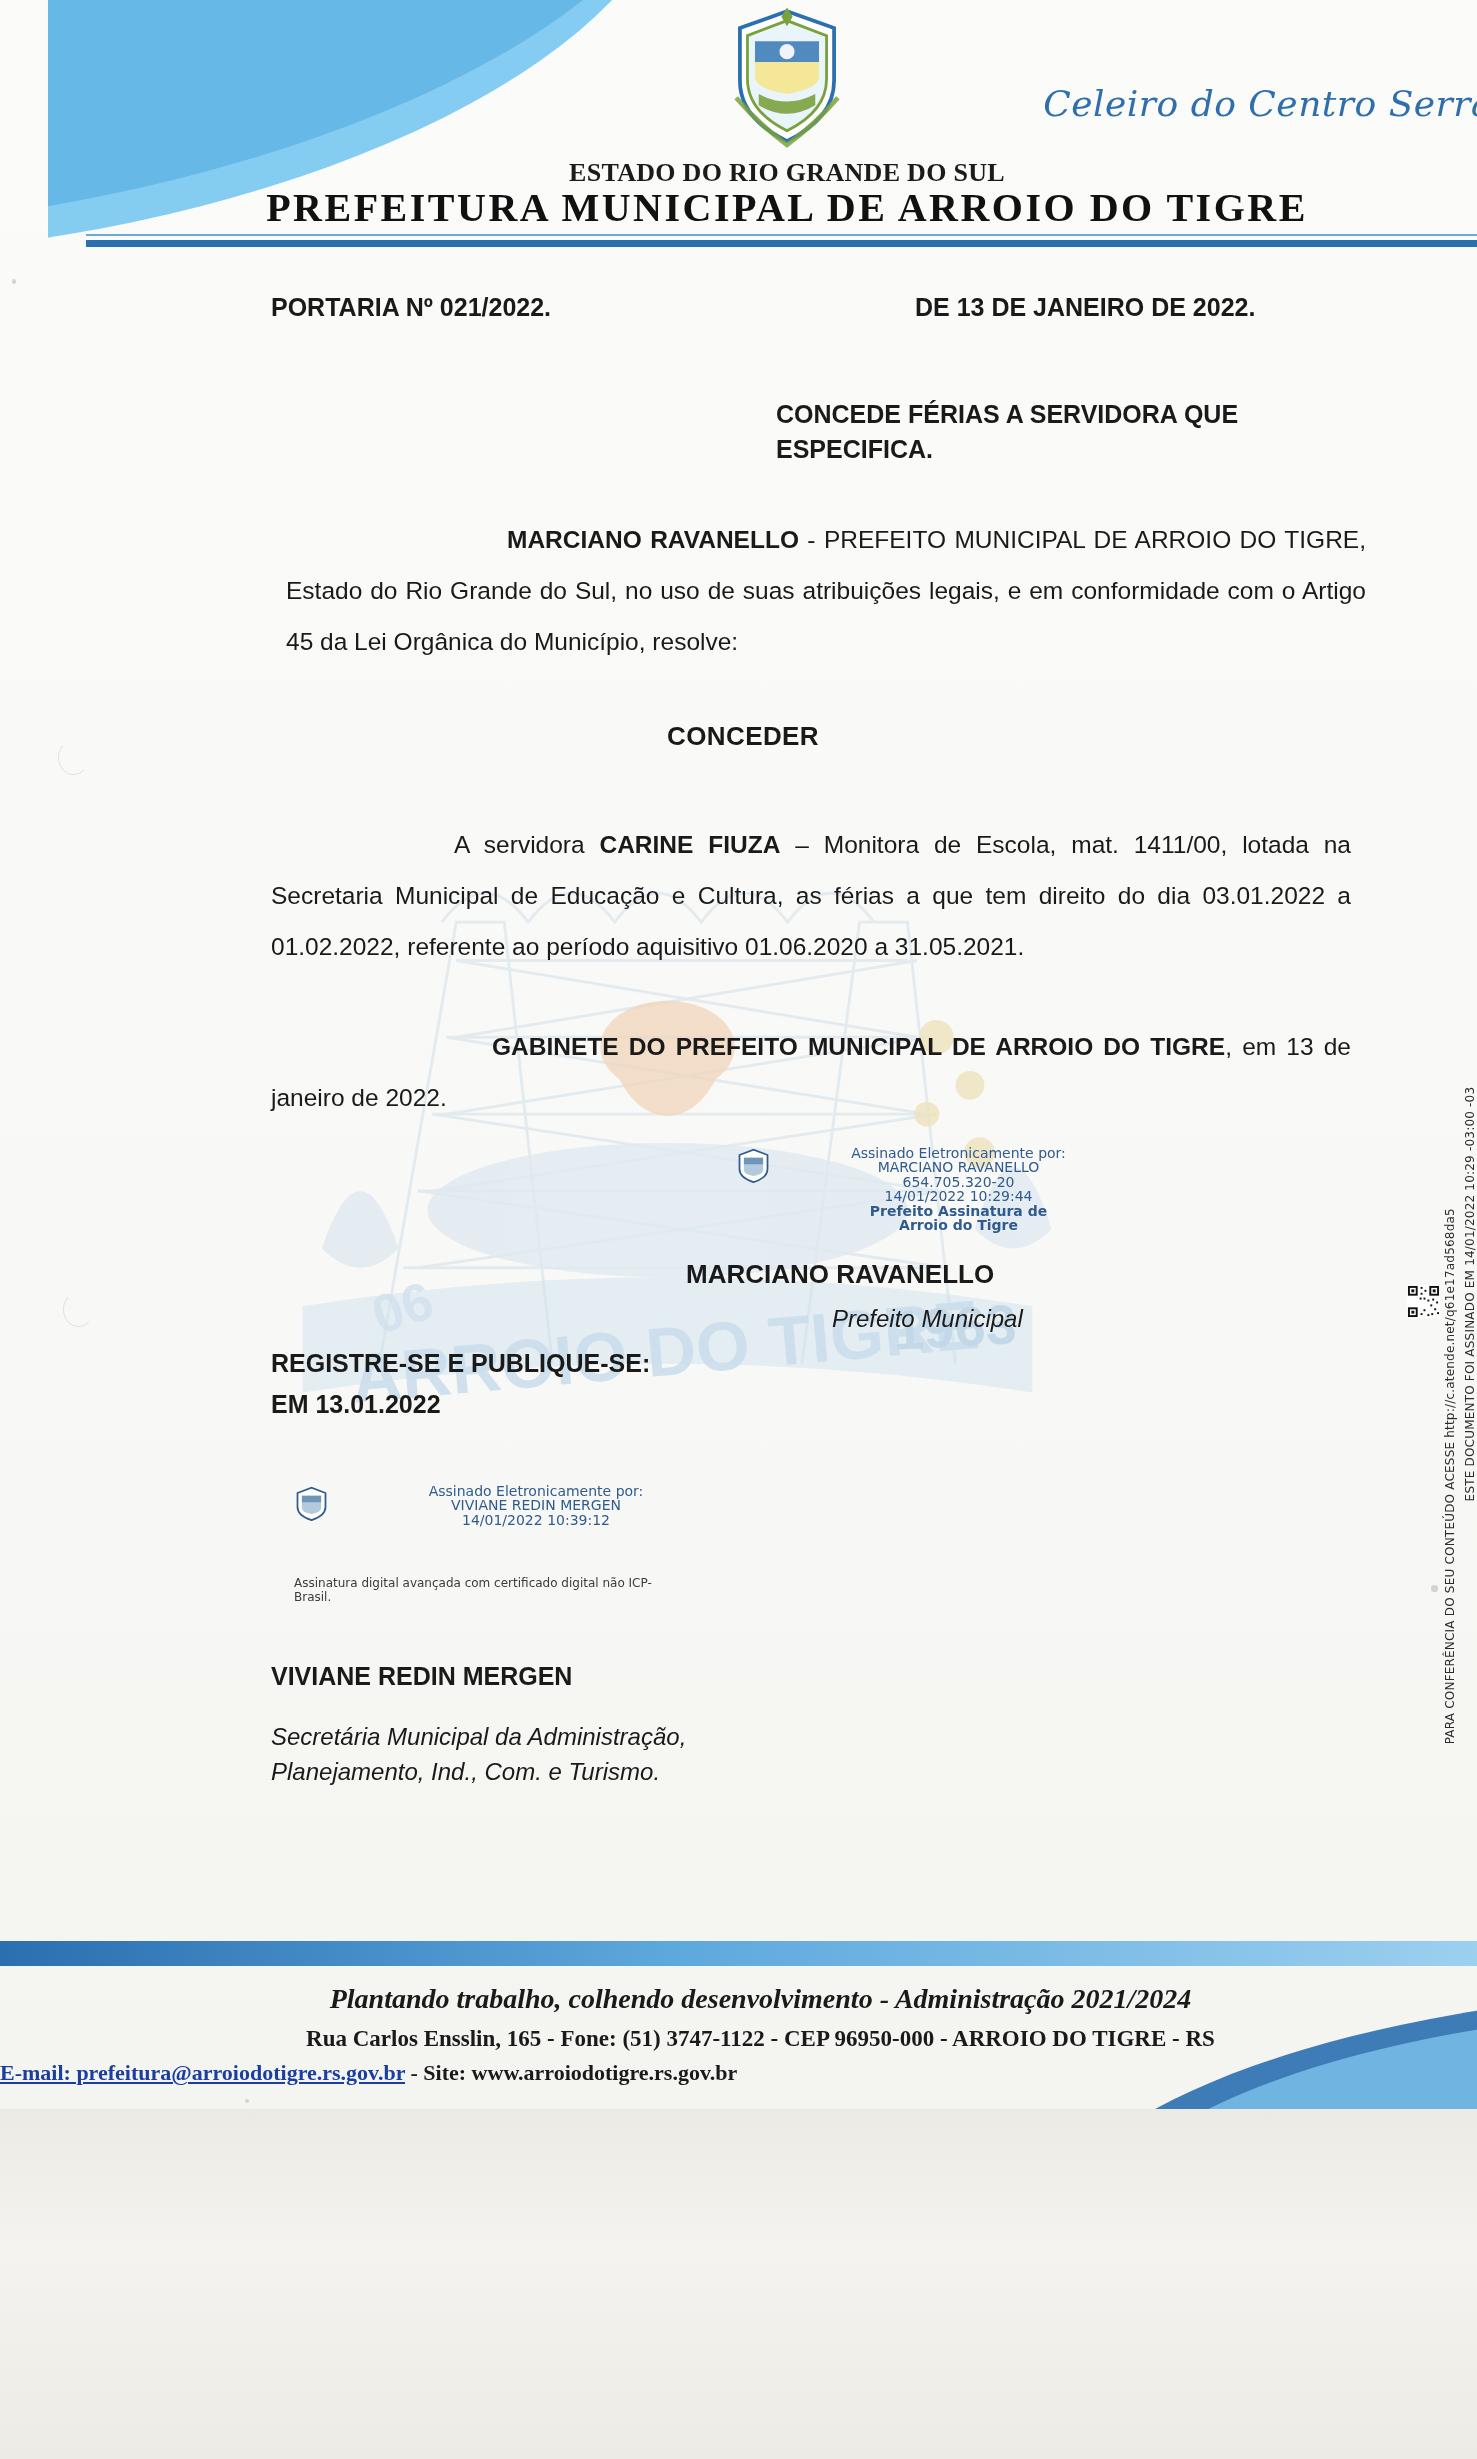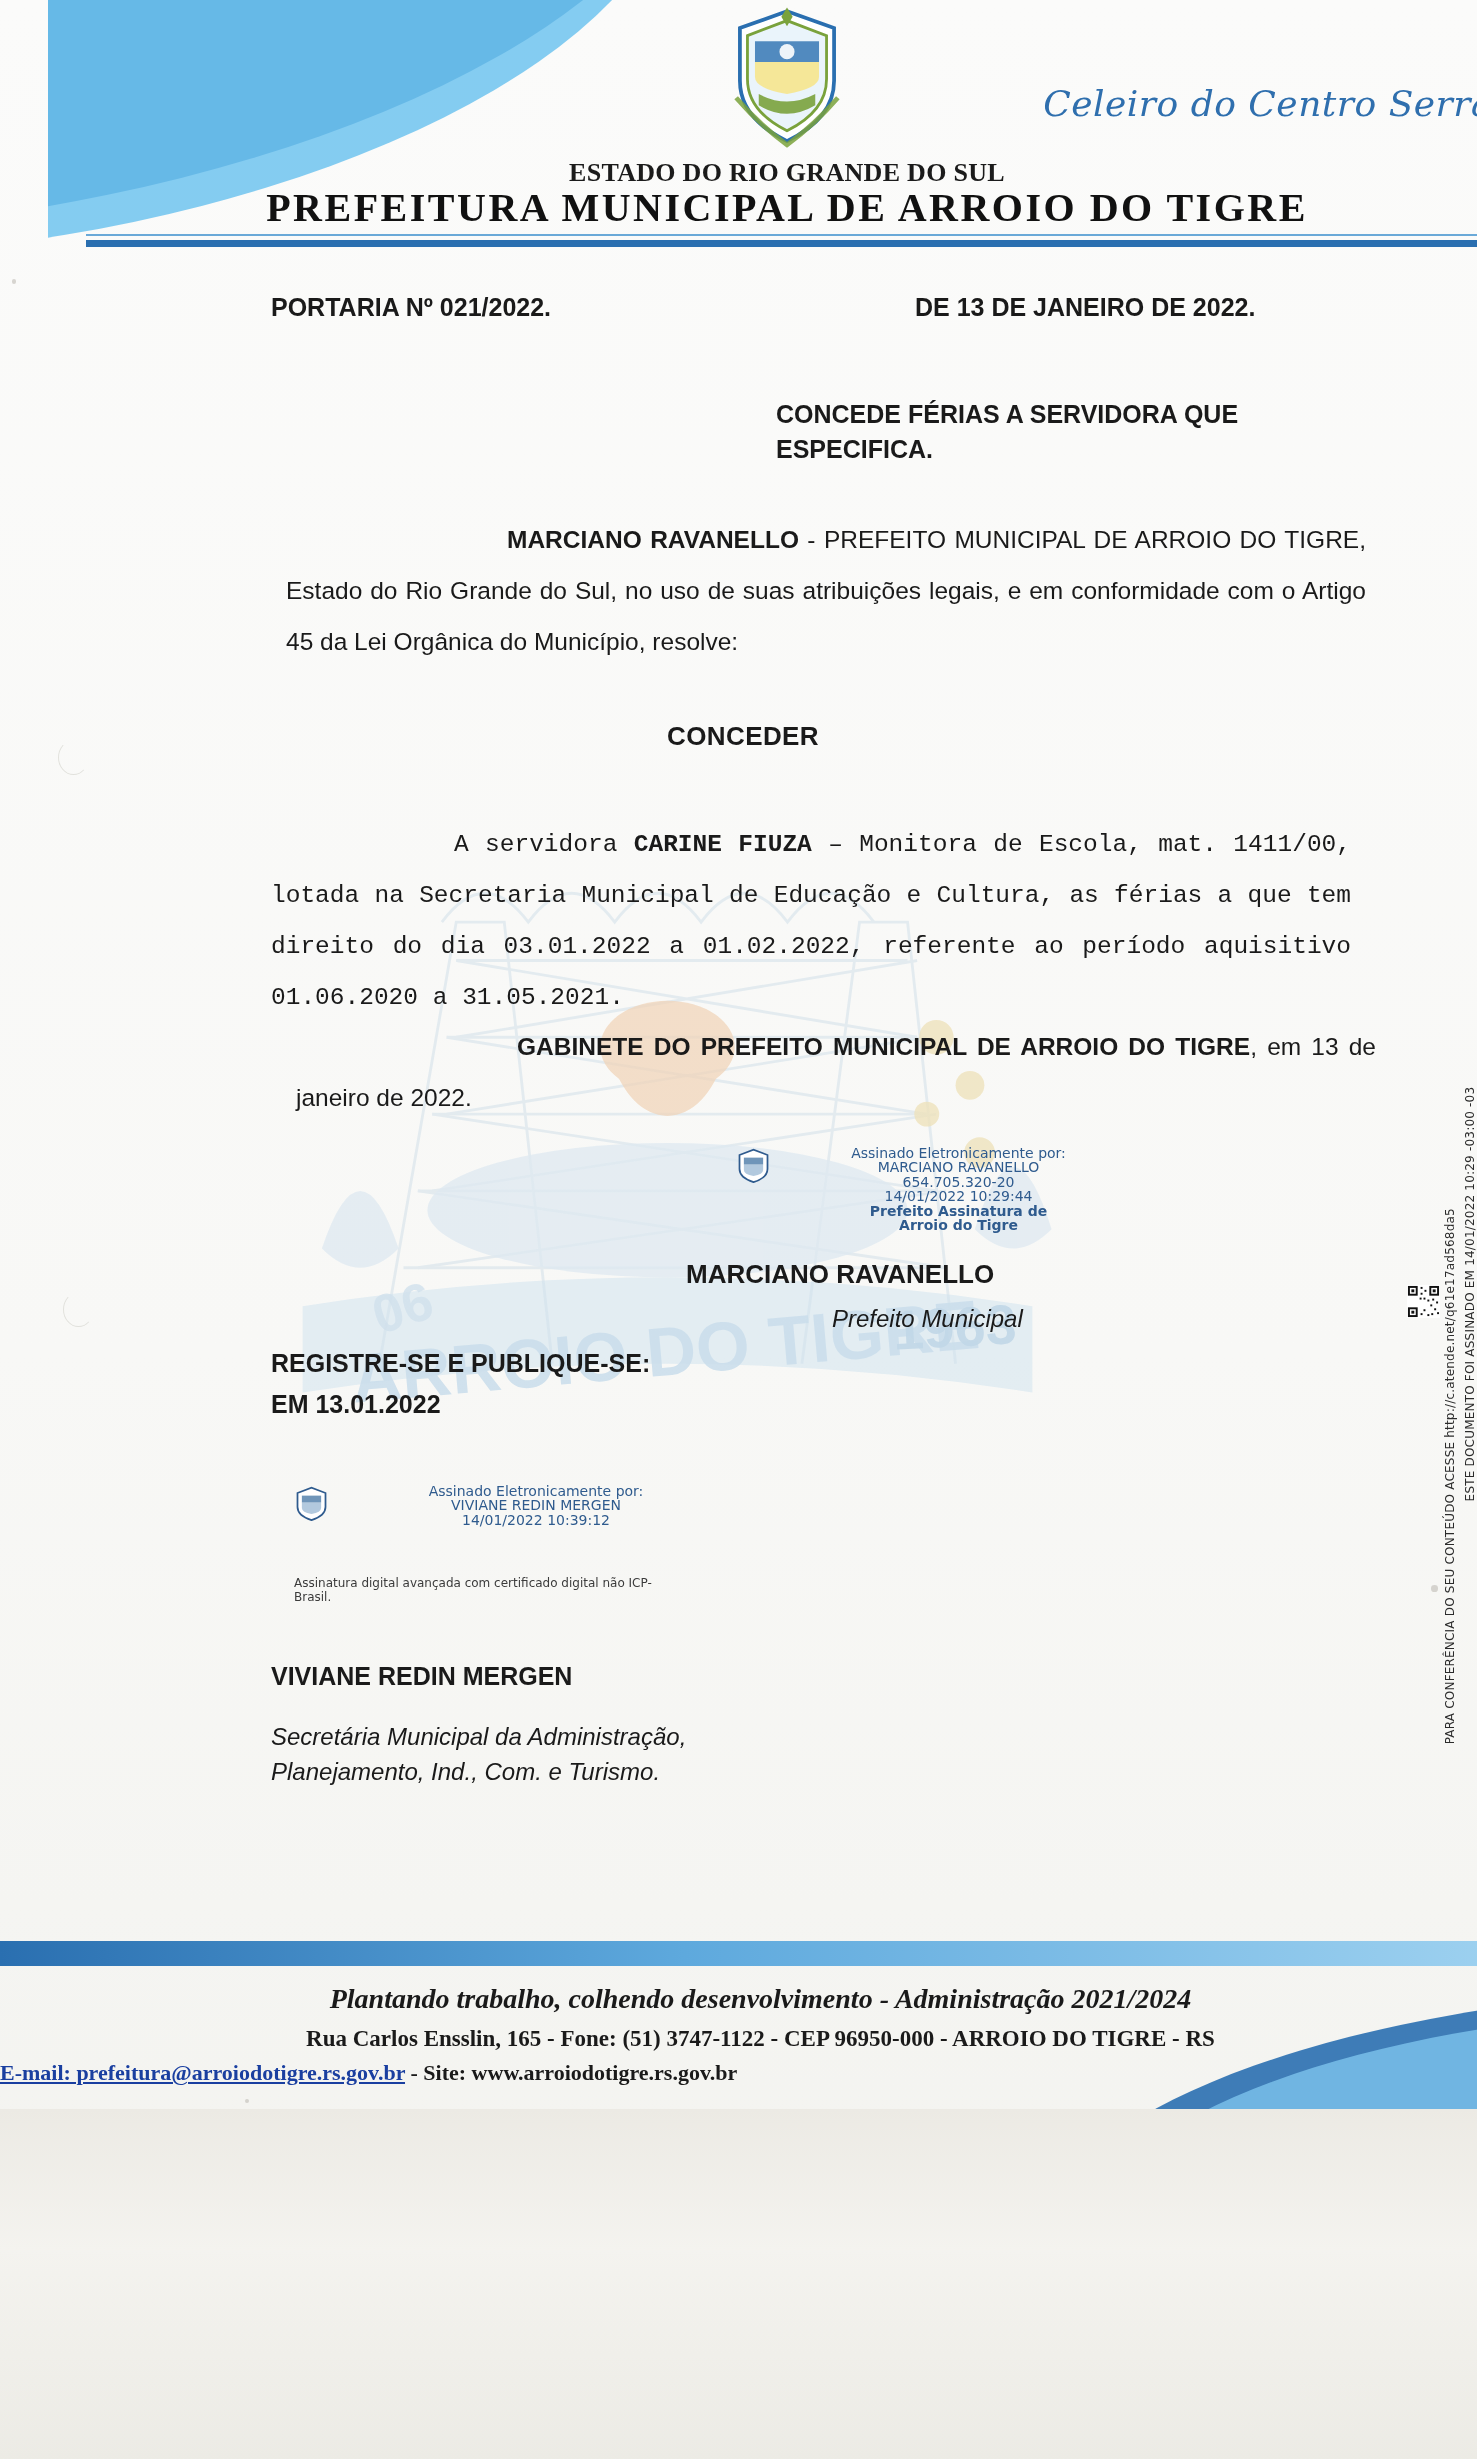--- a/index.html
+++ b/index.html
@@ -151,29 +151,28 @@
   .par1 .ind{ display:inline-block; width:221px; }
 
   .conceder{
     left:667px; top:721px;
     font-weight:bold; font-size:26px;
     letter-spacing:0.4px;
   }
 
   .par2{
     left:271px; top:819px; width:1080px;
-    text-align:justify; line-height:51px; font-size:24.5px;font-family:Liberation Mono, monospace;
+    text-align:justify; line-height:51px; font-size:24.5px;
   }
   .par2 .ind{ display:inline-block; width:183px; }
 
   .par3{
     left:271px; top:1021px; width:1080px;
     text-align:justify; line-height:51px; font-size:24.5px;
     font-weight:bold;
-    margin-left:25px;
   }
   .par3 .ind{ display:inline-block; width:221px; }
   .par3 .nb{ font-weight:normal; }
 
   .sig-name-1{
     left:686px; top:1259px;
     font-weight:bold; font-size:26px;
   }
   .sig-role-1{
     left:832px; top:1305px;

